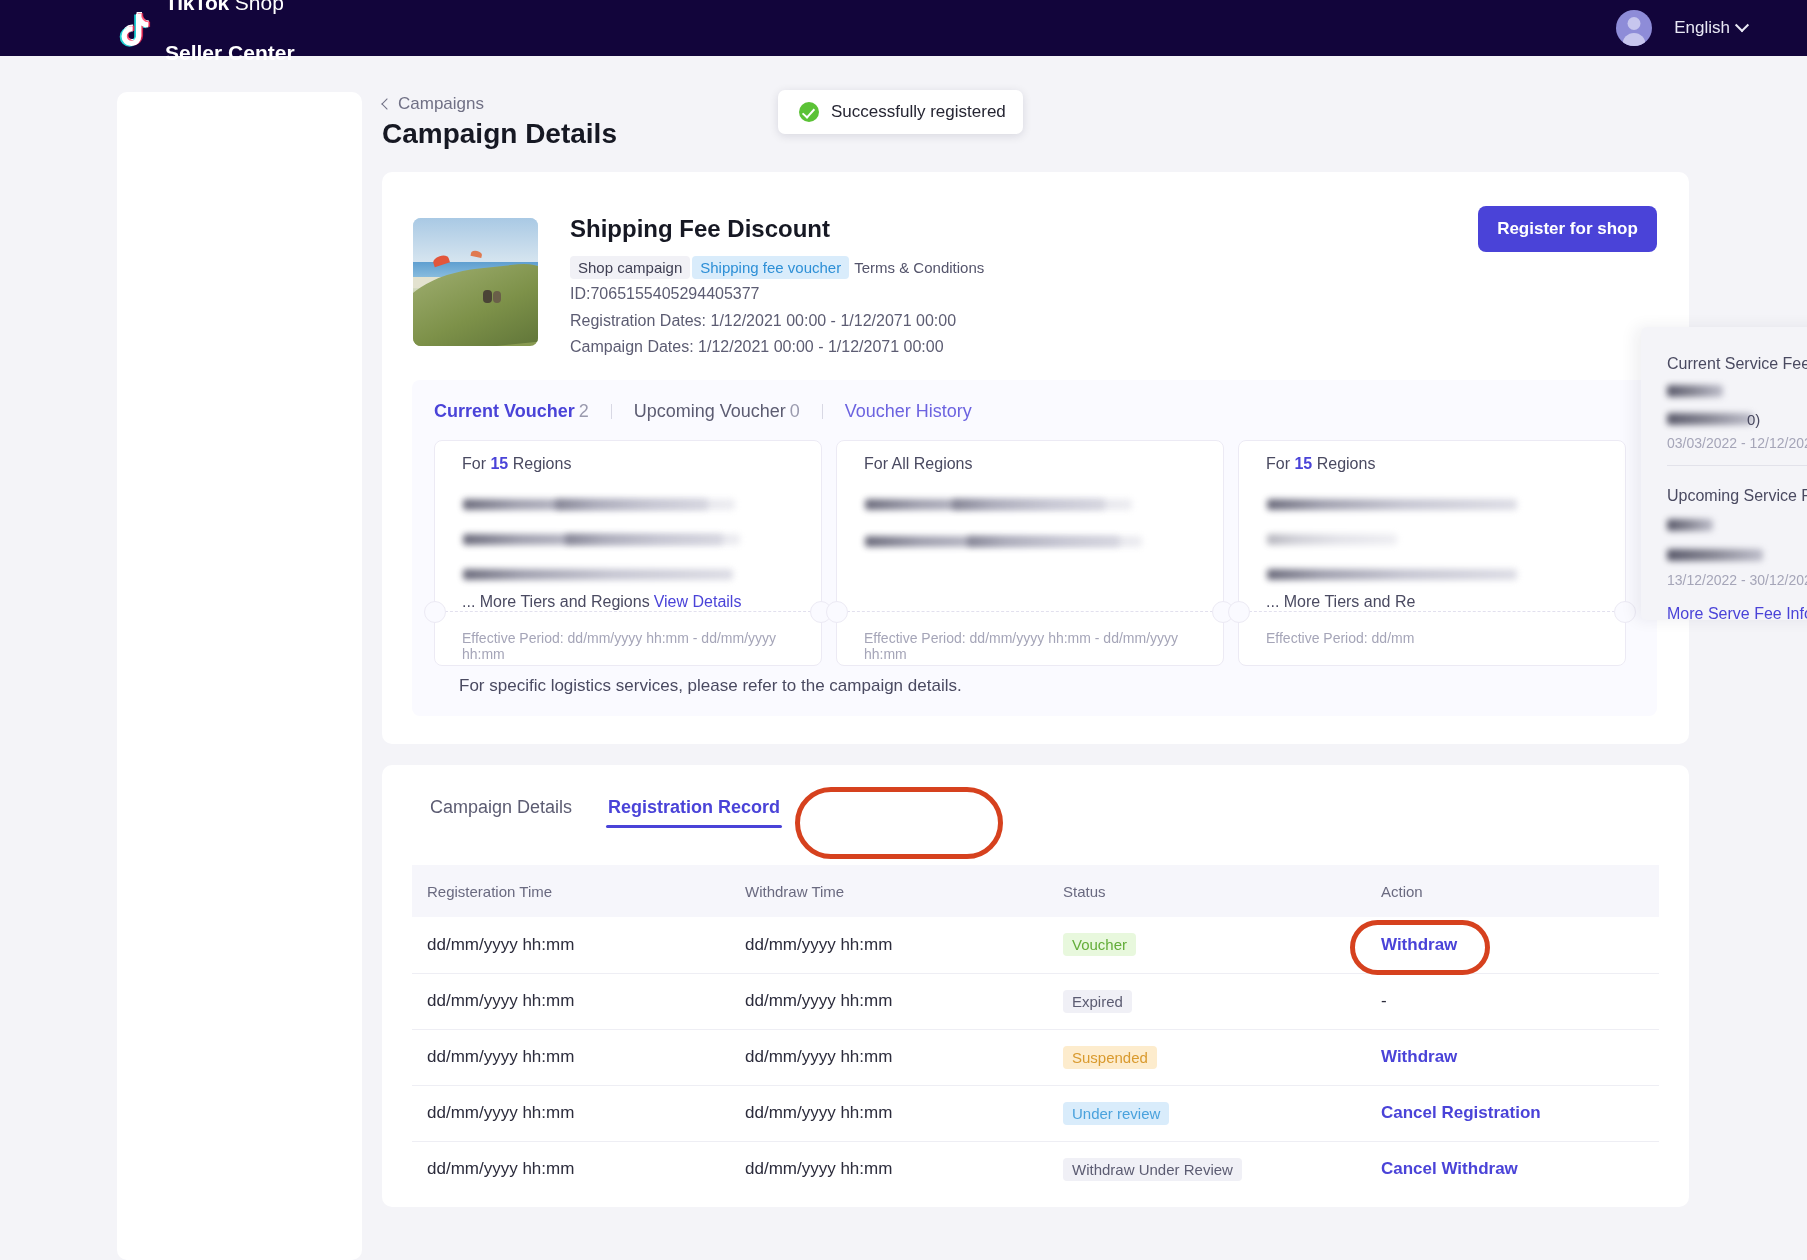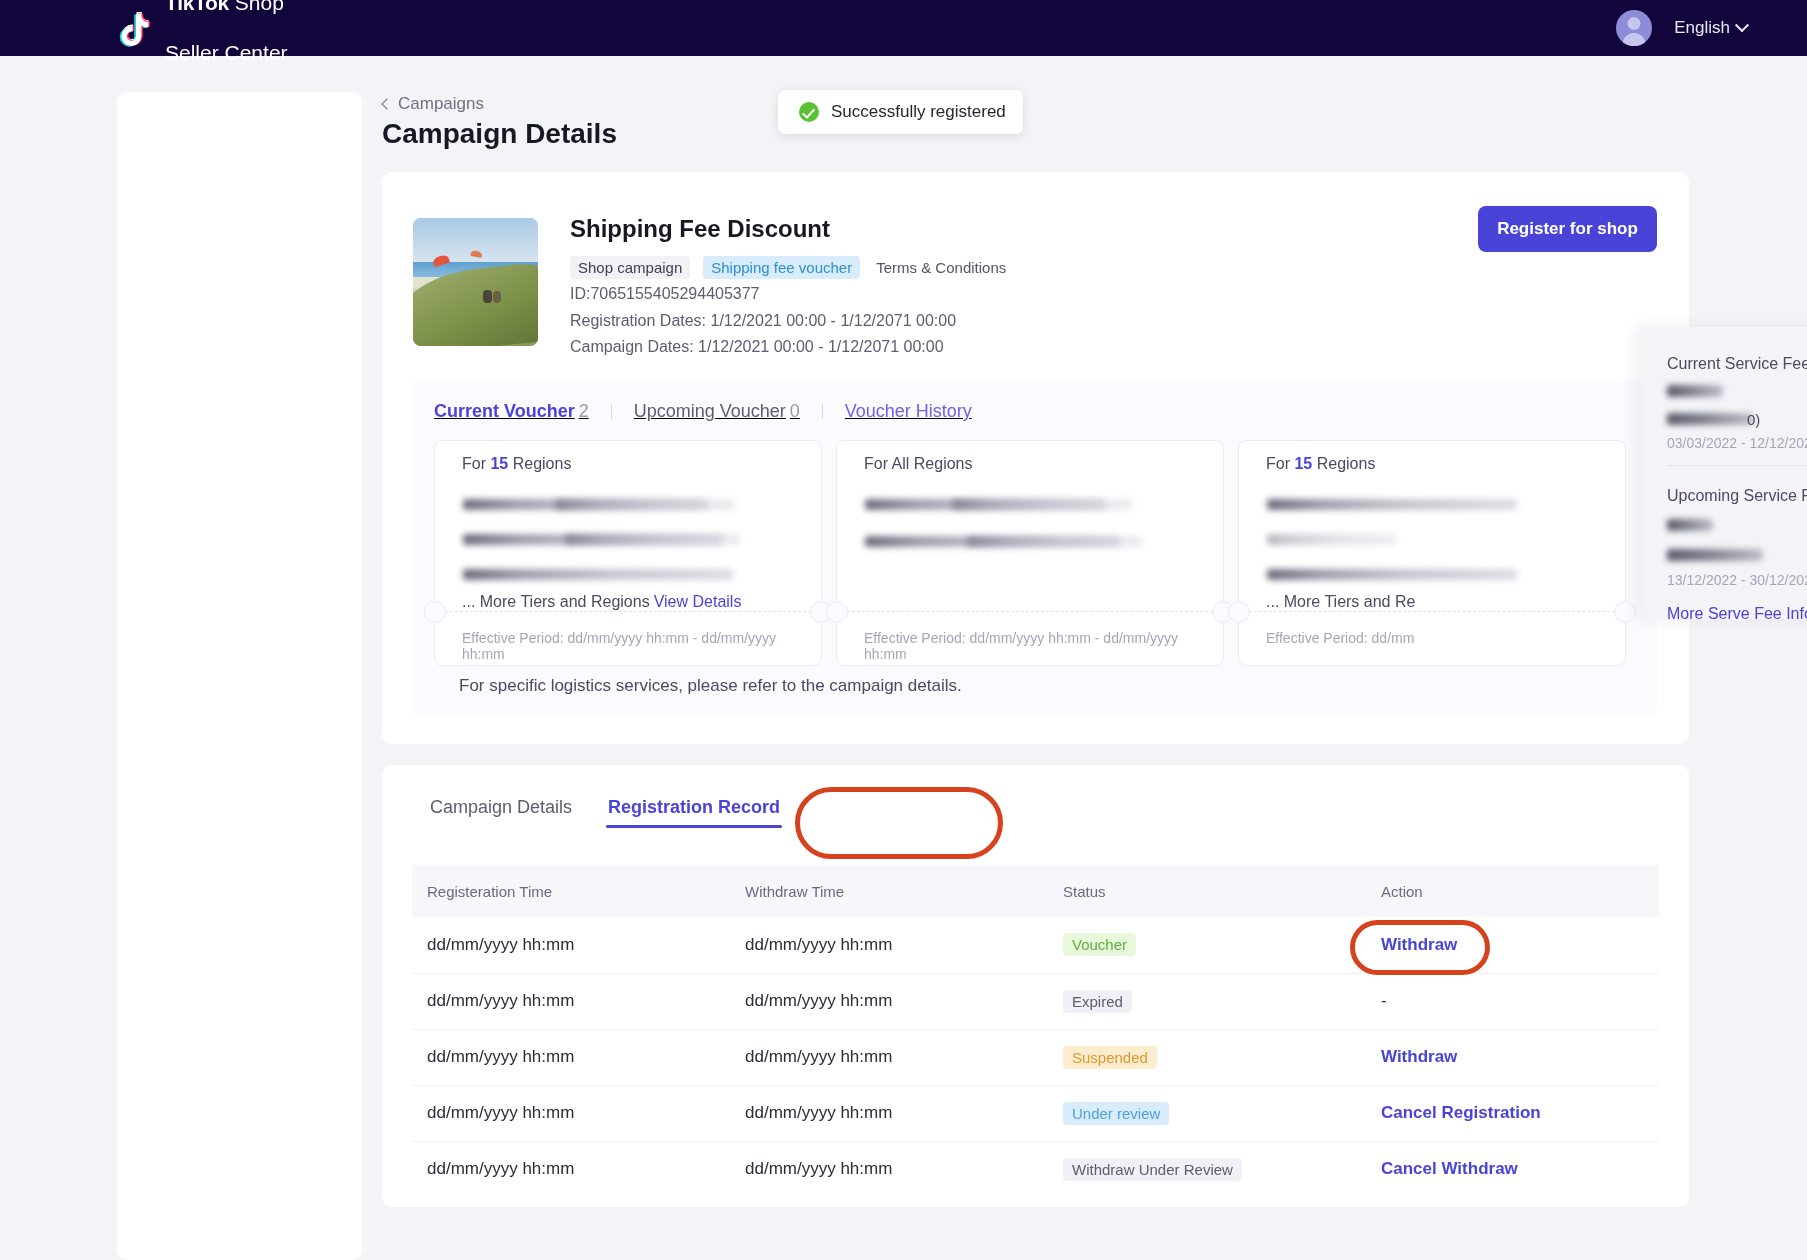--- a/index.html
+++ b/index.html
@@ -16,21 +16,21 @@
     width: 1807px; height: 56px;
     background: #12053b;
     display: flex; 
   }
   .logo-wrap { display: flex; align-items: center; margin-left: 112px; }
   .tt-note { width: 44px; height: 44px; position: relative; margin-right: 9px; }
   .logo-text { color: #ffffff; line-height: 1.12; }
   .logo-l1 { font-size: 21px; }
   .logo-l1 .b { font-weight: bold; letter-spacing: -0.3px; }
   .logo-l1 .t { font-weight: 400; }
-  .logo-l2 { font-size: 21px; font-weight: 400; margin-top: 26px; }
+  .logo-l2 { font-size: 21px; font-weight: 700; margin-top: 26px; }
 
   .topbar-right {
     margin-left: auto; margin-right: 60px;
     display: flex; align-items: center; gap: 22px;
   }
   .avatar {
     width: 36px; height: 36px; border-radius: 50%;
     background: #8e8cd8; position: relative; overflow: hidden;
   }
   .avatar::before {
@@ -114,21 +114,21 @@
     background:#4a4436; border-radius: 4px; }
   .thumb .ppl2 { position:absolute; left:64%; top:57%; width:8px; height:12px;
     background:#6a5f49; border-radius: 4px; }
 
   .camp-name {
     position: absolute; left: 188px; top: 43px;
     font-size: 24px; font-weight: bold; color: #161823;
   }
   .tagrow {
     position: absolute; left: 188px; top: 84px;
-    display: flex; align-items: center; gap: 13px;
+    display: flex; align-items: center; gap: 2px;
   }
   .tag {
     font-size: 15px; padding: 3px 8px; border-radius: 4px;
   }
   .tag-gray { background: #f1f1f6; color: #3e3e52; }
   .tag-blue { background: #d9ecfb; color: #2d8fd6; }
   .tnc { font-size: 15px; color: #54546b; margin-left: 3px; cursor: pointer; }
 
   .meta {
     position: absolute; left: 188px;
@@ -150,21 +150,21 @@
 
   
   .voucher-area {
     position: absolute; left: 30px; top: 208px;
     width: 1245px; height: 336px;
     background: #fafaff; border-radius: 8px;
     overflow: hidden;
   }
   .vtabs {
     display: flex; align-items: center;
-    padding: 21px 0 0 22px; gap: 0; text-decoration: underline;
+    padding: 21px 0 0 22px; gap: 0;
   }
   .vtab { font-size: 18px; cursor: pointer; padding: 0 22px; }
   .vtab:first-child { padding-left: 0; }
   .vtab.active { color: #4a43d8; font-weight: bold; }
   .vtab.inactive { color: #5c5c72; }
   .vtab .cnt { color: #9a9aae; font-weight: normal; margin-left: 4px; }
   .vtab.link { color: #6c63e0; }
   .vdiv { width: 1px; height: 15px; background: #d8d8e4; }
 
   .vcards { display: flex; gap: 14px; padding: 18px 0 0 22px; }

